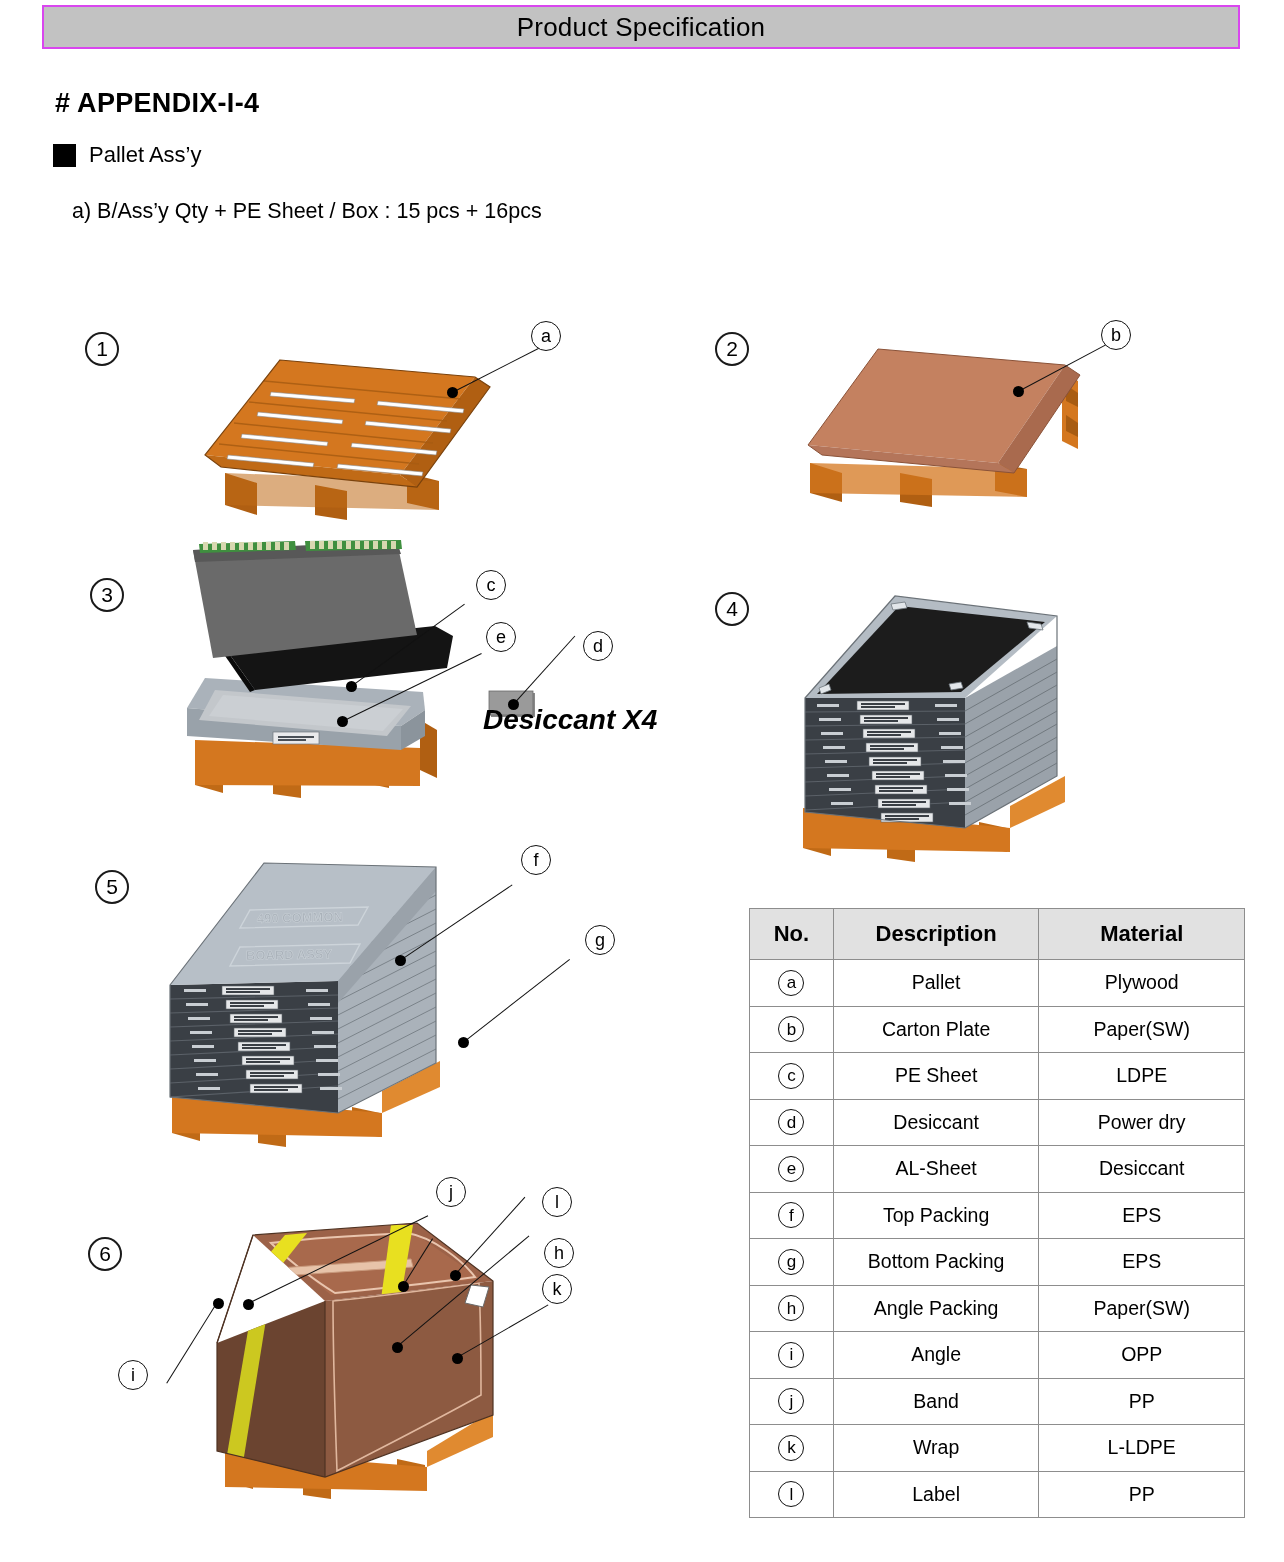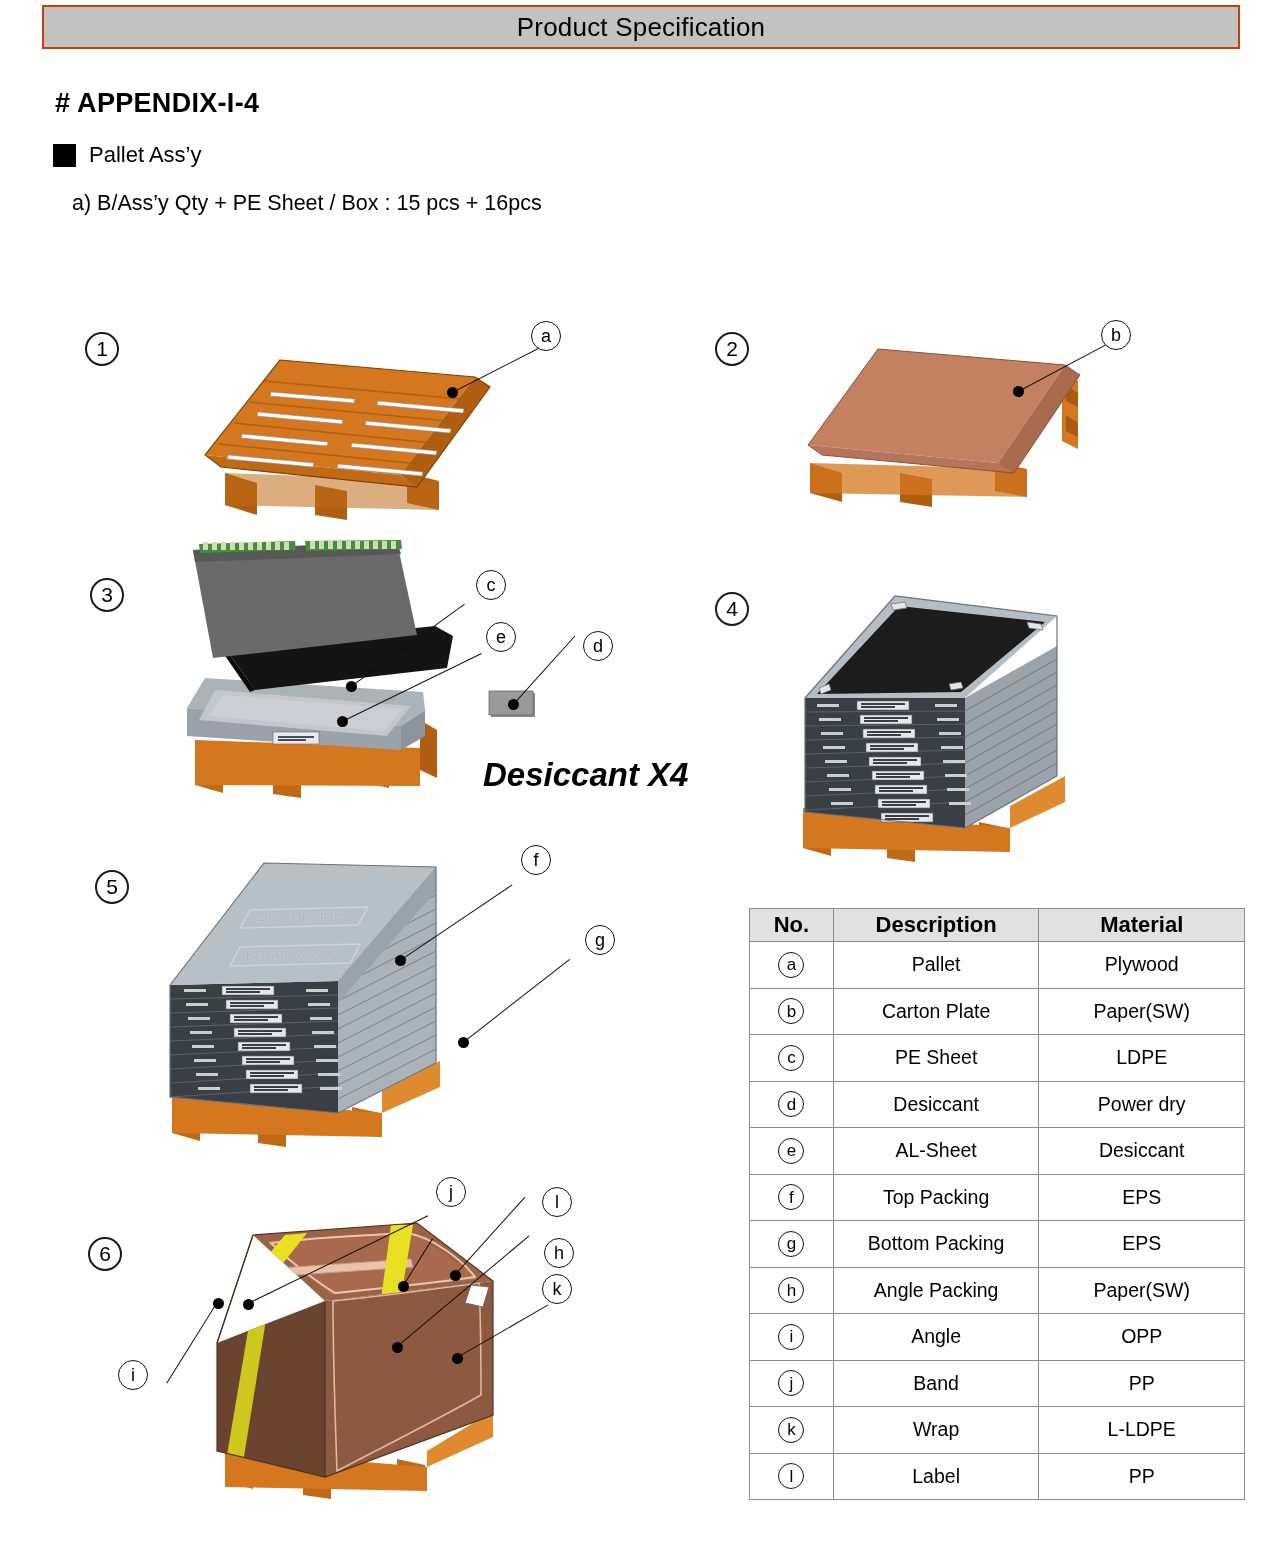--- a/index.html
+++ b/index.html
@@ -17,21 +17,21 @@
   }
 
   
   #header-bar {
     position: absolute;
     left: 42px;
     top: 5px;
     width: 1198px;
     height: 44px;
     background: #c2c2c2;
-    border: 2px solid #c2410c;
+    border: 2px solid #d946ef;
     box-sizing: border-box;
     display: flex;
     align-items: center;
     justify-content: center;
   }
   #header-bar .title-text {
     font-size: 26px;
     letter-spacing: 0.2px;
   }
 
@@ -59,21 +59,21 @@
     display: inline-block;
   }
   #section-heading .label {
     font-size: 22px;
   }
 
   
   #spec-list {
     position: absolute;
     left: 72px;
-    top: 188px;
+    top: 196px;
     font-size: 21.5px;
     line-height: 30px;
   }
 
   
   .fig-num {
     position: absolute;
     width: 34px;
     height: 34px;
     border: 2px solid #1a1a1a;
@@ -115,22 +115,22 @@
     z-index: 35;
   }
 
   
   .fig { position: absolute; }
 
   
   #desiccant-note {
     position: absolute;
     left: 483px;
-    top: 756px;
-    font-size: 33px;
+    top: 704px;
+    font-size: 28px;
     font-style: italic;
     font-weight: bold;
   }
 
   
   #parts-table {
     position: absolute;
     left: 749px;
     top: 908px;
     width: 496px;
@@ -141,21 +141,21 @@
     border: 1.6px solid #8d8d8d;
     text-align: center;
     padding: 0;
     height: 46.5px;
     box-sizing: border-box;
   }
   #parts-table thead th {
     background: #e1e1e1;
     font-size: 22px;
     font-weight: bold;
-    height: 33px;
+    height: 51px;
   }
   #parts-table .col-no   { width: 84px; }
   #parts-table .col-desc { width: 206px; }
   #parts-table .col-mat  { width: 206px; }
   .circ-letter {
     display: inline-flex;
     align-items: center;
     justify-content: center;
     width: 26px;
     height: 26px;

